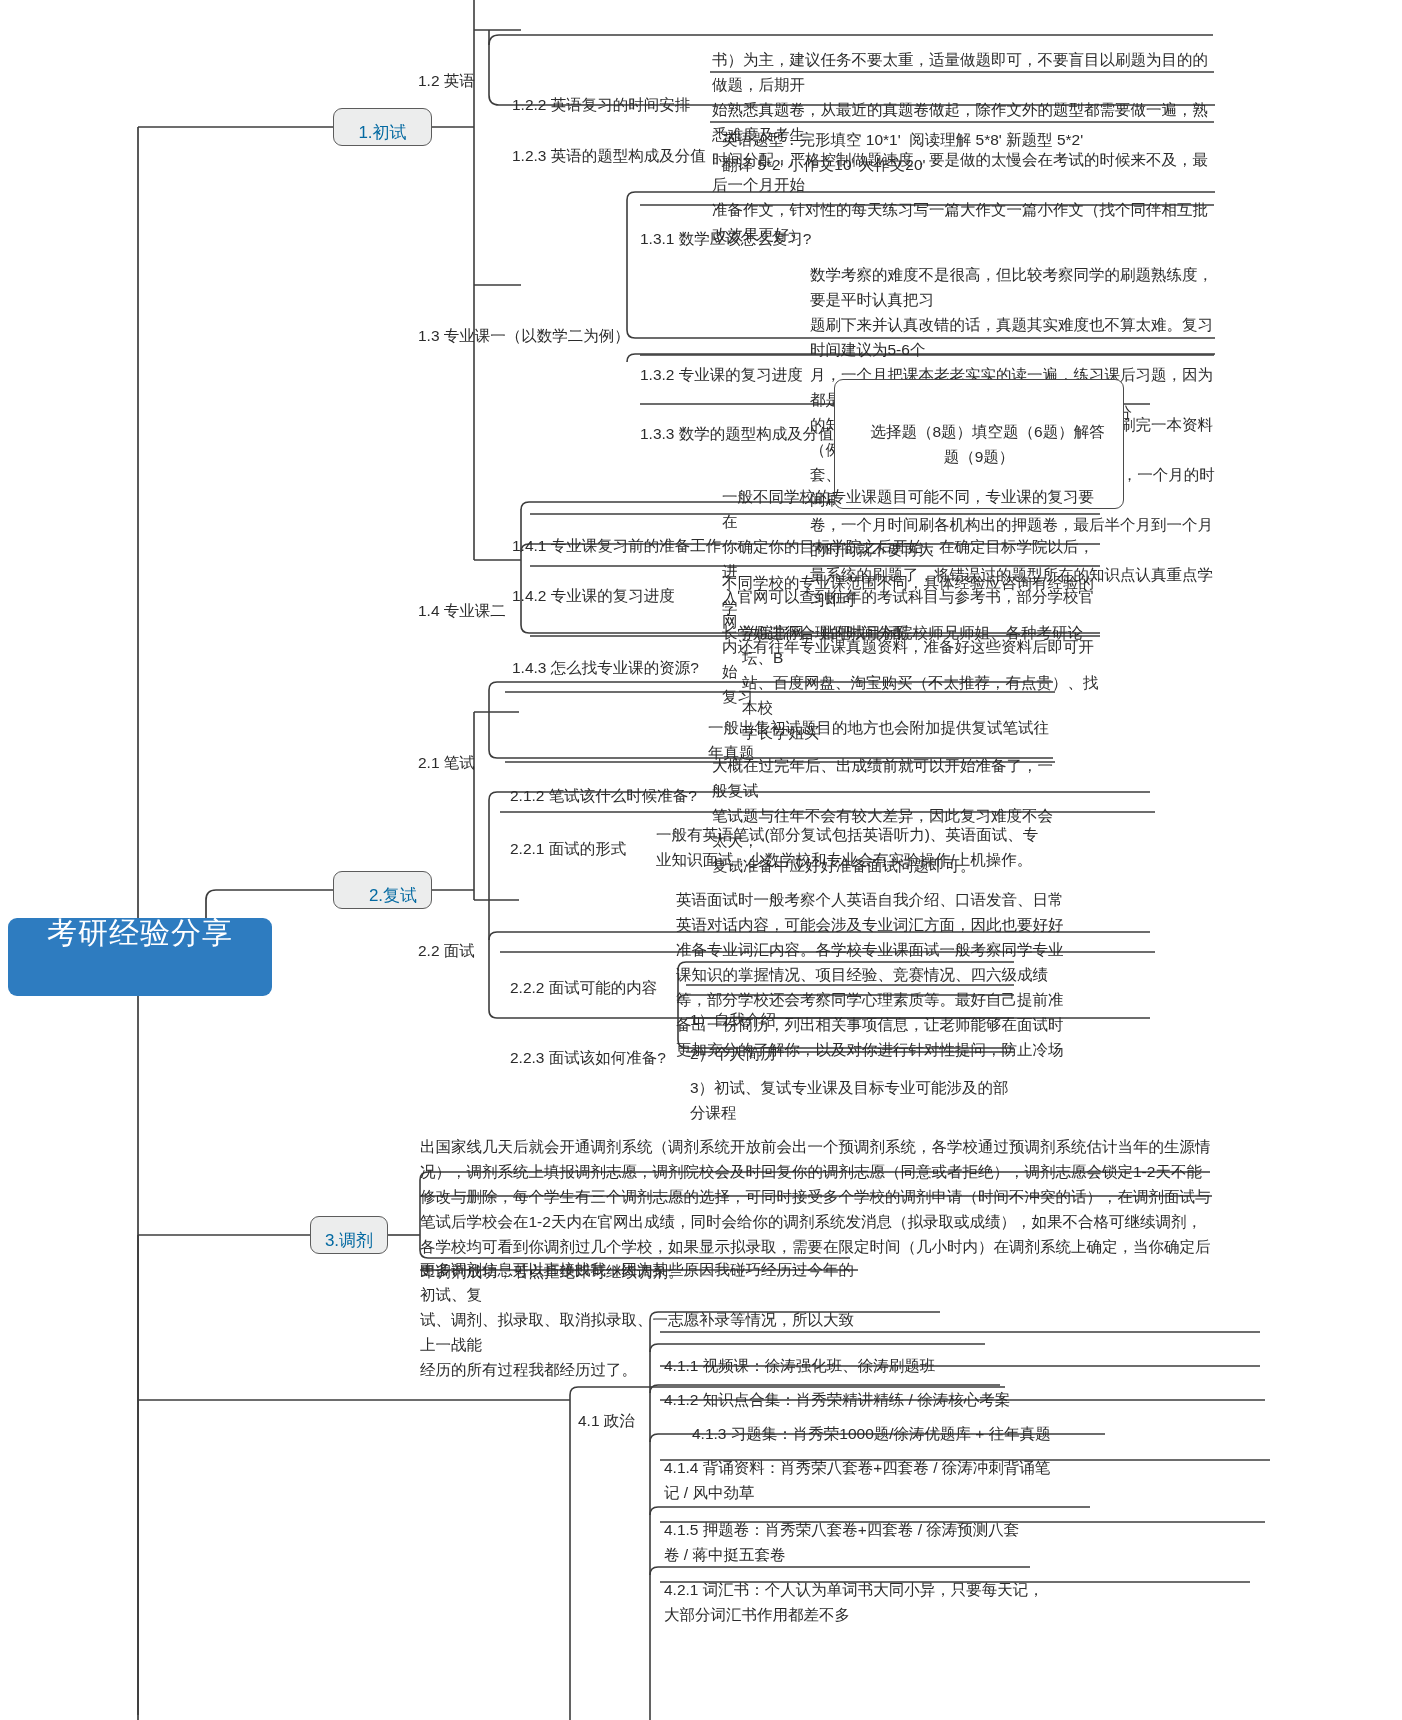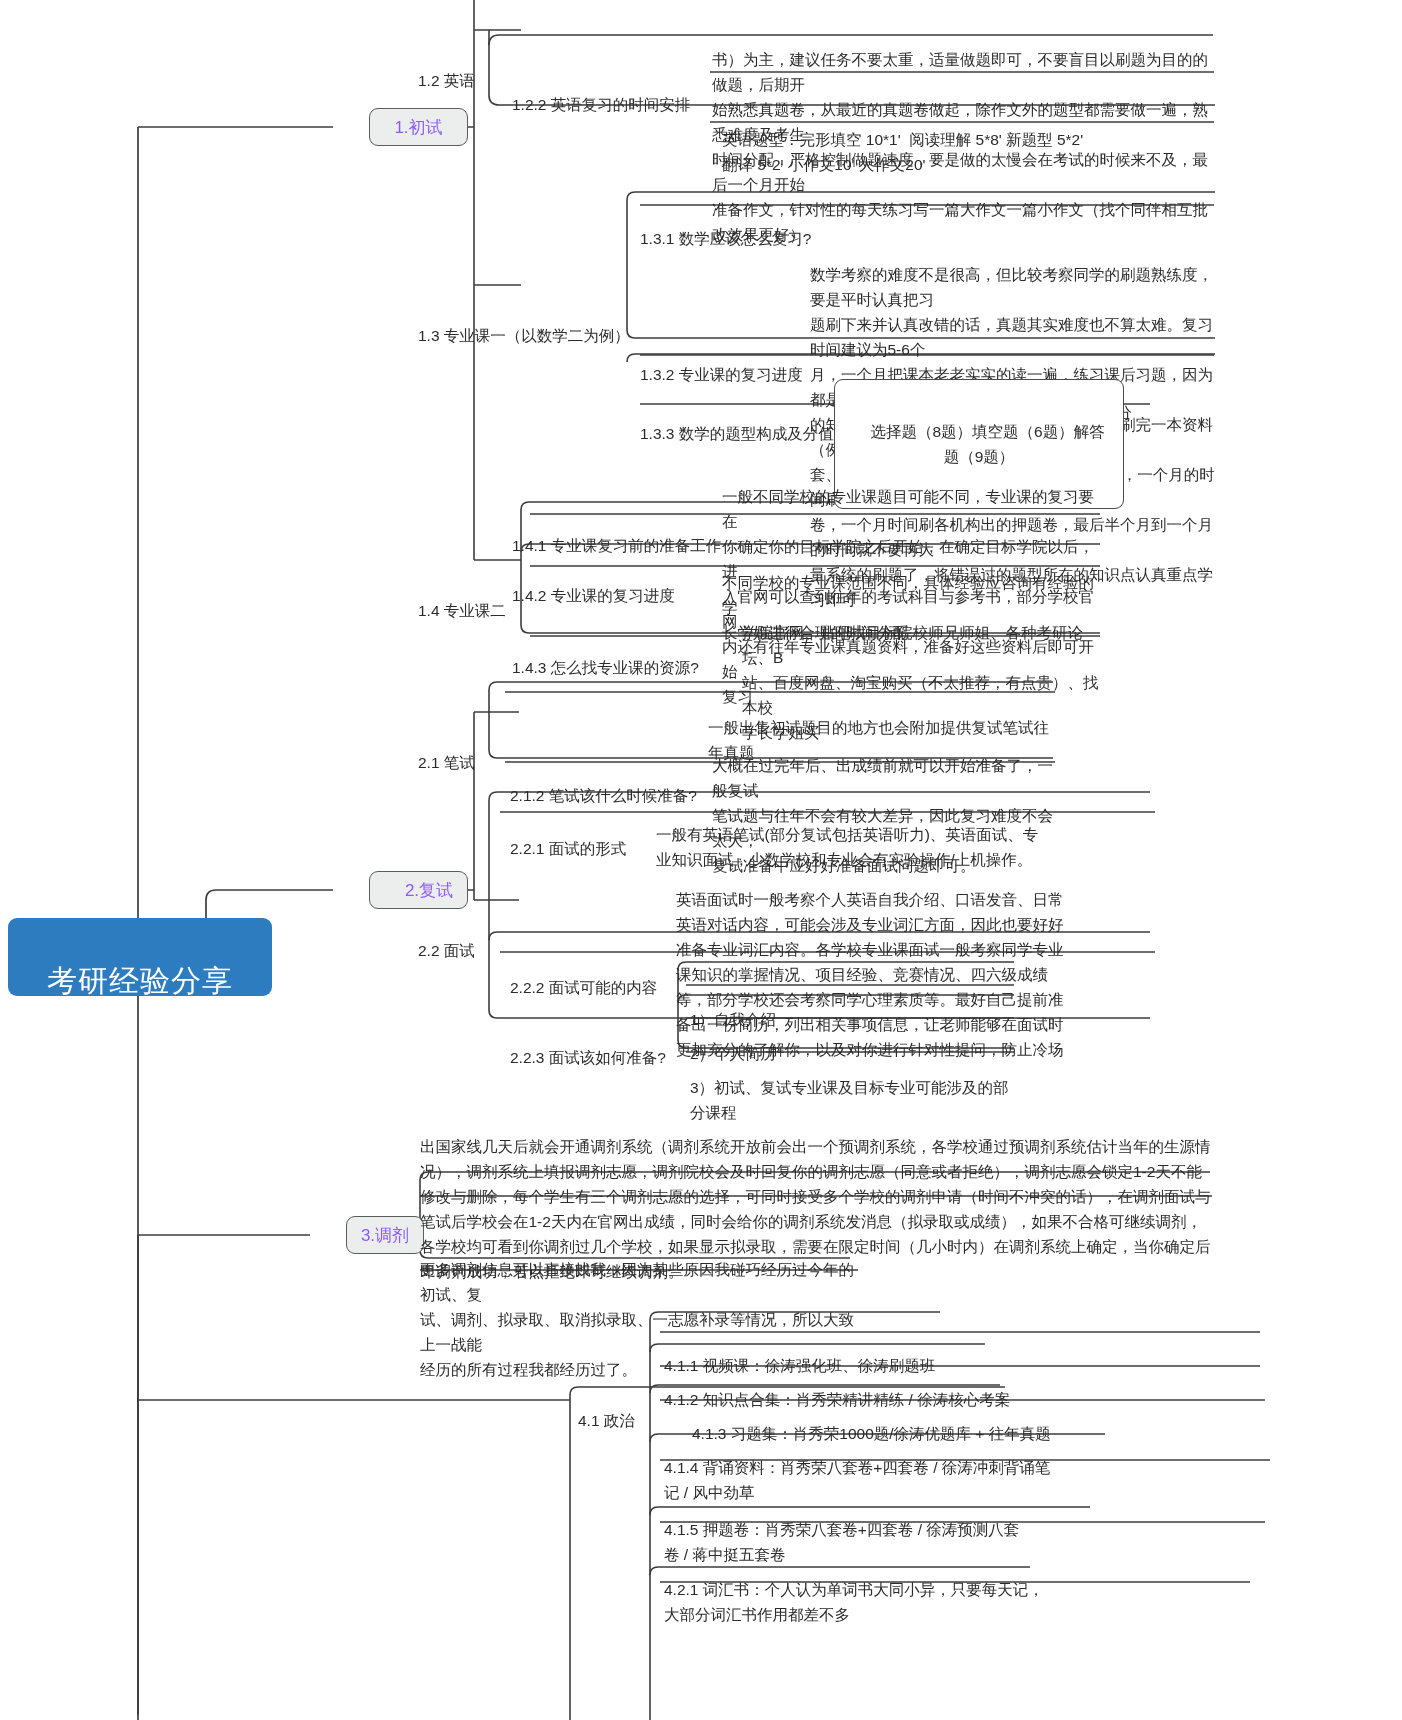--- a/index.html
+++ b/index.html
@@ -29,35 +29,34 @@
     white-space: pre-wrap;
   }
   
   .root {
     background: #2e7cc0;
     color: #ffffff;
     border-radius: 9px;
     font-size: 30px;
     line-height: 1;
     display: flex;
-    align-items: flex-end;
+    align-items: flex-start;
     justify-content: center;
     letter-spacing: 1px;
   }
   
   .branch {
     background: #eceded;
     border: 1.3px solid #5c5c5c;
     border-radius: 9px;
     font-size: 17px;
     display: flex;
-    align-items: center;
+    align-items: flex-end;
     justify-content: center;
-    color: #8b5cf6;
-    margin-left: 36px;
+    color: #0369a1;
   }
   
   .leaf { padding: 0; }
   .leaf .t { display: block; }
   
   .boxed {
     border: 1.2px solid #4a4a4a;
     border-radius: 9px;
     padding: 14px 12px;
     background: #ffffff;
@@ -199,20 +198,23 @@
     <span class="t">书）为主，建议任务不要太重，适量做题即可，不要盲目以刷题为目的的做题，后期开
 始熟悉真题卷，从最近的真题卷做起，除作文外的题型都需要做一遍，熟悉难度及考生
 时间分配，严格控制做题速度，要是做的太慢会在考试的时候来不及，最后一个月开始
 准备作文，针对性的每天练习写一篇大作文一篇小作文（找个同伴相互批改效果更好）</span>
   </div>
 
   <div class="node leaf" style="left:512px; top:42px; width:200px;">
     <span class="t">1.2.2 英语复习的时间安排</span>
   </div>
 
+  <div class="node leaf" style="left:512px; top:93px; width:210px;">
+    <span class="t">1.2.3 英语的题型构成及分值</span>
+  </div>
 
   <div class="node leaf" style="left:722px; top:77px; width:500px;">
     <span class="t">英语题型：完形填空 10*1'  阅读理解 5*8' 新题型 5*2'
 翻译 5*2' 小作文10' 大作文20'</span>
   </div>
 
   <div class="node leaf" style="left:418px; top:273px; width:212px;">
     <span class="t">1.3 专业课一（以数学二为例）</span>
   </div>
 

